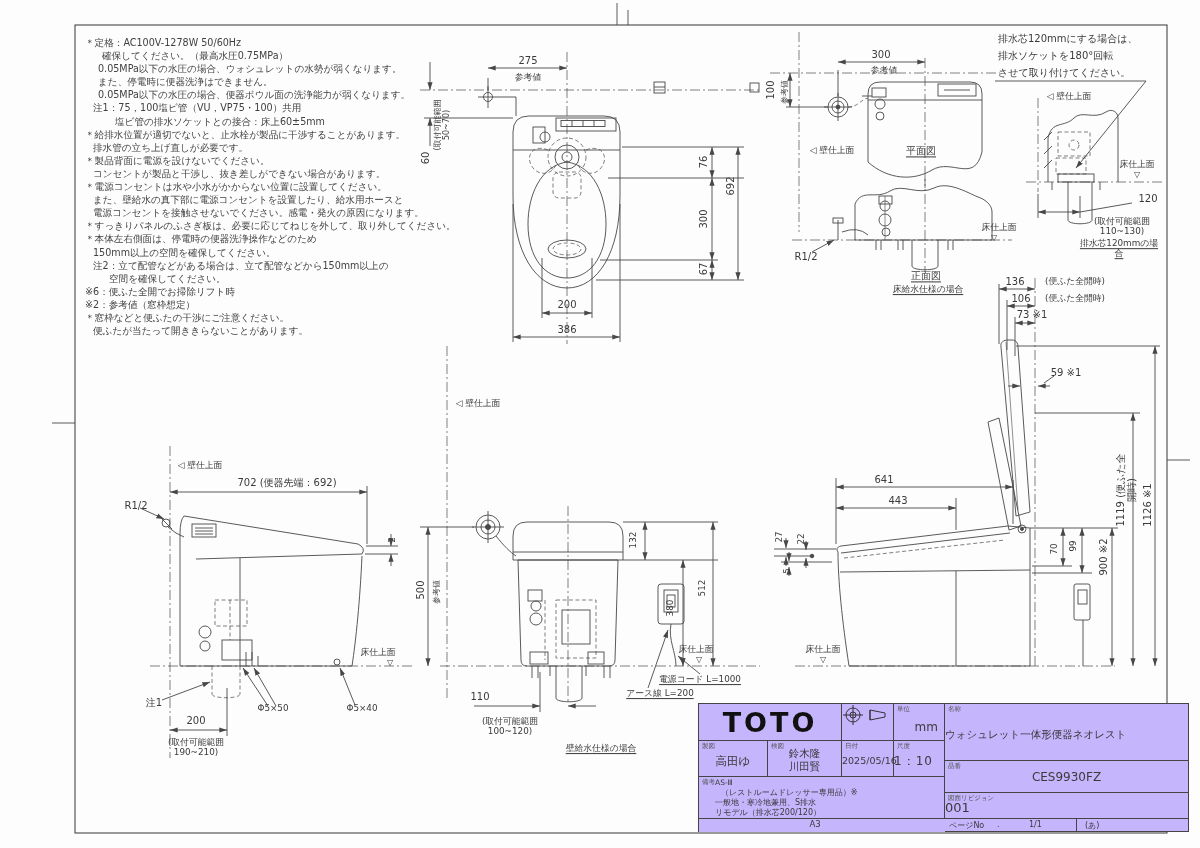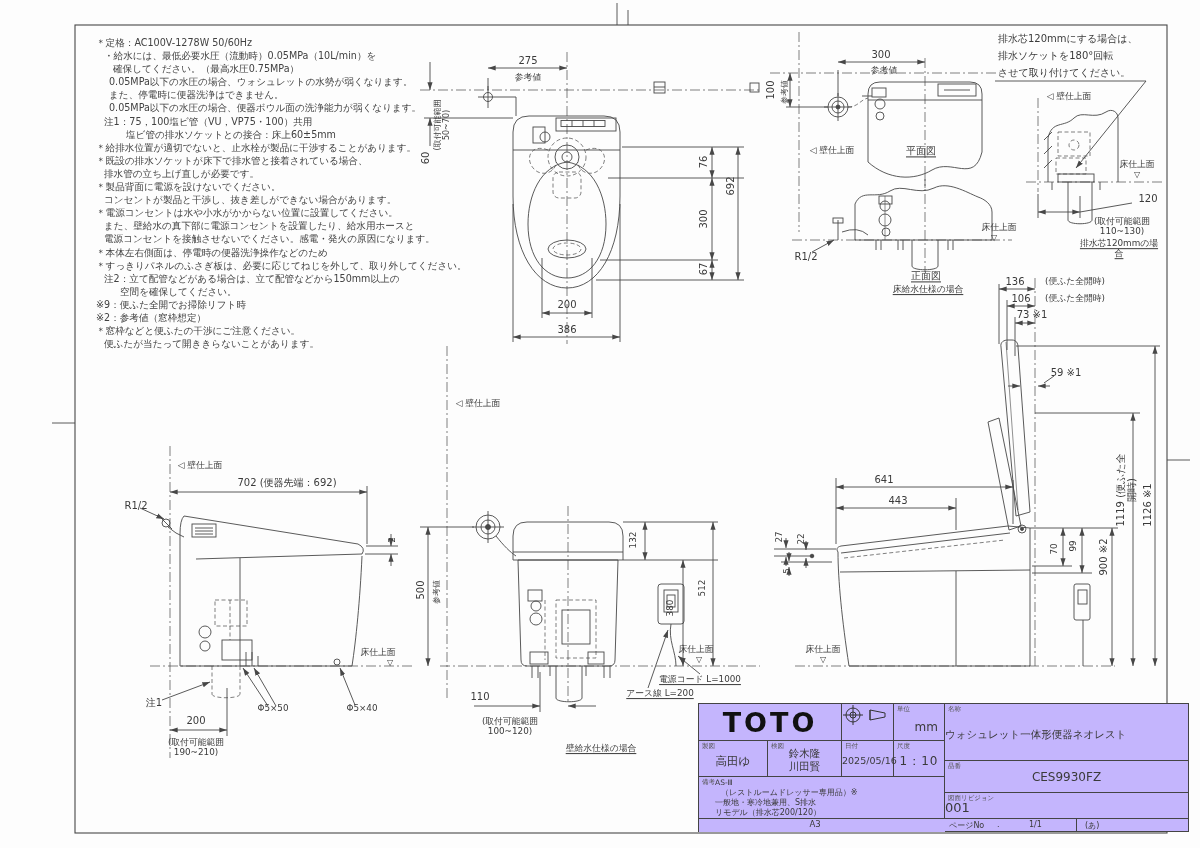--- a/index.html
+++ b/index.html
@@ -4,21 +4,21 @@
 <style>
   html,body{margin:0;padding:0}
   body{width:1200px;height:848px;background:#fdfdfd;position:relative;overflow:hidden;
        font-family:"DejaVu Sans",sans-serif;color:#3a3a3a}
   svg{position:absolute;left:0;top:0}
   .lab{position:absolute;font-size:10px;line-height:1.12;white-space:pre-line;color:#3a3a3a}
   .c{transform:translate(-50%,-50%);text-align:center}
   .r{transform:translate(-50%,-50%) rotate(-90deg);text-align:center;white-space:pre-line}
   .s9{font-size:8.8px}.s8{font-size:8px}
   .u{text-decoration:underline;text-underline-offset:2px}
-  .notes{position:absolute;left:96px;top:36px;font-size:9.6px;line-height:13.1px;white-space:nowrap;color:#414141}
+  .notes{position:absolute;left:85px;top:36px;font-size:9.6px;line-height:13.1px;white-space:nowrap;color:#414141}
   .p1{padding-left:8px}.p2{padding-left:13px}.p3{padding-left:17px}.p4{padding-left:30px}.p5{padding-left:24px}
   .tb{position:absolute;left:698px;top:703px;width:490px;height:128px;border-left:1.2px solid #444;border-top:1.2px solid #444;background:#c4b5fd}
   .cell{position:absolute;border-right:1px solid #444;border-bottom:1px solid #444;box-sizing:border-box}
   .tl{position:absolute;left:3px;top:1px;font-size:6.5px;color:#555;white-space:nowrap}
   .logo{font-weight:900;font-size:27px;letter-spacing:3px;color:#111;font-family:"DejaVu Sans",sans-serif}
   .ctr{display:flex;align-items:center;justify-content:center;height:100%}
 </style>
 </head>
 <body>
 
@@ -301,40 +301,39 @@
       <line x1="648" y1="688" x2="668" y2="630" marker-end="url(#m)"></line>
       <line x1="540" y1="672" x2="540" y2="712"></line>
       <line x1="474" y1="706" x2="540" y2="706" marker-end="url(#m)"></line>
       <line x1="596" y1="706" x2="568" y2="706" marker-end="url(#m)"></line>
     </g>
   </g>
 </svg>
 
 <div class="notes">
   <div>＊定格：AC100V-1278W 50/60Hz</div>
-  <div class="p1">・給水には、最低必要水圧（流動時）0.05MPa（10L/min）を</div>
   <div class="p3">確保してください。（最高水圧0.75MPa）</div>
   <div class="p2">0.05MPa以下の水圧の場合、ウォシュレットの水勢が弱くなります。</div>
   <div class="p2">また、停電時に便器洗浄はできません。</div>
   <div class="p2">0.05MPa以下の水圧の場合、便器ボウル面の洗浄能力が弱くなります。</div>
   <div class="p1">注1：75，100塩ビ管（VU，VP75・100）共用</div>
   <div class="p4">塩ビ管の排水ソケットとの接合：床上60±5mm</div>
   <div>＊給排水位置が適切でないと、止水栓が製品に干渉することがあります。</div>
-  <div>＊既設の排水ソケットが床下で排水管と接着されている場合、</div>
   <div class="p1">排水管の立ち上げ直しが必要です。</div>
   <div>＊製品背面に電源を設けないでください。</div>
   <div class="p1">コンセントが製品と干渉し、抜き差しができない場合があります。</div>
   <div>＊電源コンセントは水や小水がかからない位置に設置してください。</div>
   <div class="p1">また、壁給水の真下部に電源コンセントを設置したり、給水用ホースと</div>
   <div class="p1">電源コンセントを接触させないでください。感電・発火の原因になります。</div>
+  <div>＊すっきりパネルのふさぎ板は、必要に応じてねじを外して、取り外してください。</div>
   <div>＊本体左右側面は、停電時の便器洗浄操作などのため</div>
-  <div>＊すっきりパネルのふさぎ板は、必要に応じてねじを外して、取り外してください。</div>
+  <div class="p1">150mm以上の空間を確保してください。</div>
   <div class="p1">注2：立て配管などがある場合は、立て配管などから150mm以上の</div>
   <div class="p5">空間を確保してください。</div>
-  <div>※9：便ふた全開でお掃除リフト時</div>
+  <div>※6：便ふた全開でお掃除リフト時</div>
   <div>※2：参考値（窓枠想定）</div>
   <div>＊窓枠などと便ふたの干渉にご注意ください。</div>
   <div class="p1">便ふたが当たって開ききらないことがあります。</div>
 </div>
 
 <span class="lab c" style="left:528px;top:61px">275</span>
 <span class="lab c s9" style="left:528px;top:78px">参考値</span>
 <span class="lab r" style="left:426px;top:158px">60</span>
 <span class="lab r s8" style="left:443px;top:125px">(取付可能範囲
 50~70)</span>
@@ -446,21 +445,21 @@
       <div>鈴木隆</div>
       <div>川田賢</div>
     </div>
   </div>
   <div class="cell" style="left:143px;top:37px;width:52px;height:36px">
     <span class="tl">日付</span>
     <div style="text-align:center;padding-top:14px;font-size:9.5px">2025/05/16</div>
   </div>
   <div class="cell" style="left:195px;top:37px;width:51px;height:36px">
     <span class="tl">尺度</span>
-    <div style="text-align:center;padding-top:12px;font-size:12px;letter-spacing:1px">1：10</div>
+    <div style="padding-top:12px;font-size:12px;letter-spacing:1px">1：10</div>
   </div>
   <div class="cell" style="left:0;top:73px;width:246px;height:42px">
     <span class="tl">備考</span>
     <div style="position:absolute;left:16px;top:1px;font-size:7.5px">AS-Ⅲ</div>
     <div style="position:absolute;left:22px;top:10px;font-size:8px">（レストルームドレッサー専用品）※</div>
     <div style="position:absolute;left:16px;top:20px;font-size:8px">一般地・寒冷地兼用、S排水</div>
     <div style="position:absolute;left:16px;top:30px;font-size:8px">リモデル（排水芯200/120）</div>
   </div>
   <div style="position:absolute;left:0;top:115px;width:246px;height:13px;text-align:center;padding-right:14px;box-sizing:border-box;font-size:8.5px">A3</div>
   <div class="cell" style="left:246px;top:0;width:244px;height:57px">

